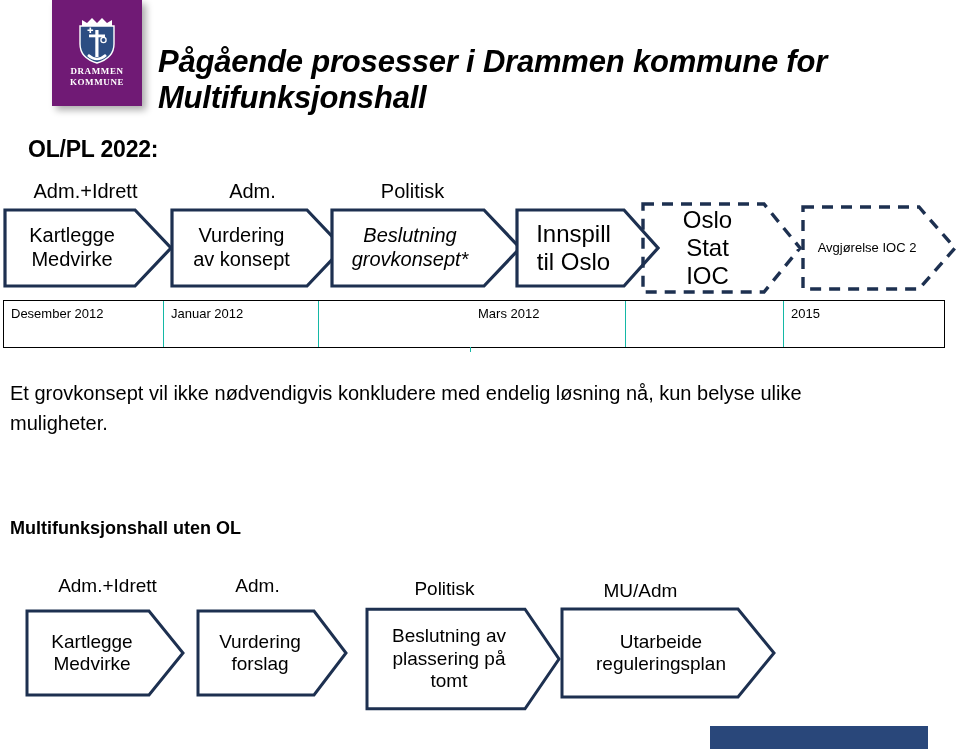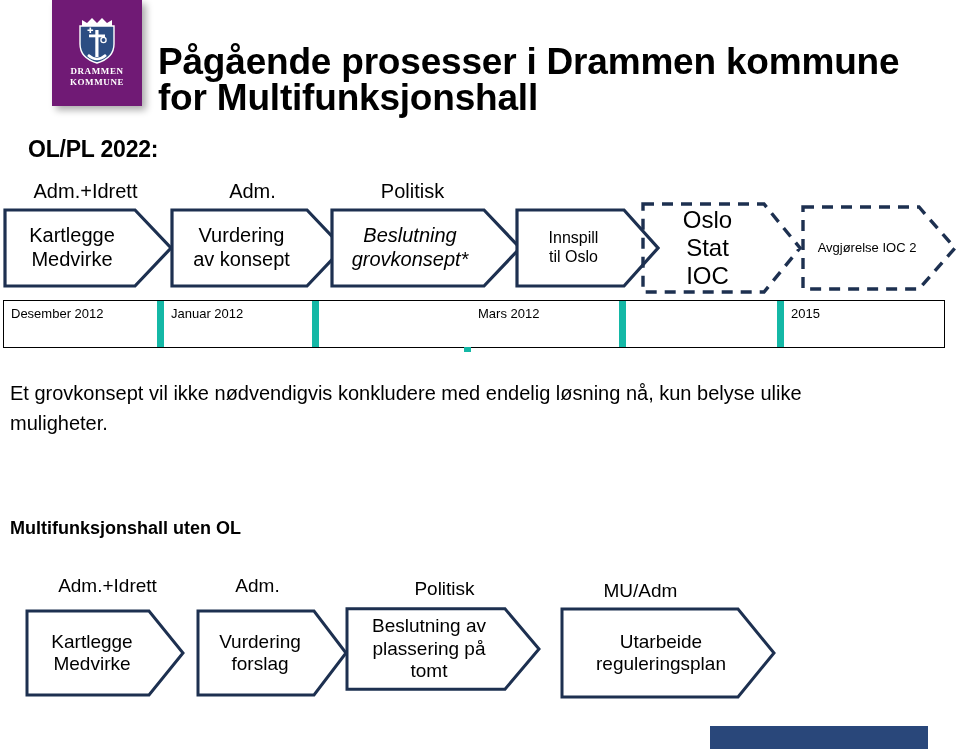--- a/index.html
+++ b/index.html
@@ -47,24 +47,25 @@
     letter-spacing: 0.6px;
     line-height: 11px;
   }
 
   
   #title {
     position: absolute;
     left: 158px;
     top: 44px;
     width: 780px;
-    font-size: 37px;
+    font-size: 31px;
     font-weight: bold;
     line-height: 36px;
     letter-spacing: -0.2px;
+    font-style: italic;
   }
 
   
   #section-ol {
     position: absolute;
     left: 28px;
     top: 136px;
     font-size: 23px;
     font-weight: bold;
     letter-spacing: -0.2px;
@@ -107,21 +108,21 @@
     top: 300px;
     width: 942px;
     height: 48px;
     border: 1px solid #000;
     border-right: 1px solid #000;
     box-sizing: border-box;
     display: flex;
   }
   #timeline .tl-cell {
     box-sizing: border-box;
-    border-right: 7px solid #14b8a6;
+    border-right: 1px solid #14b8a6;
     padding: 5px 7px 0 7px;
     font-size: 13px;
     line-height: 16px;
     overflow: hidden;
   }
   #timeline .tl-cell:last-child { border-right: none; }
   #timeline .tl-cell.right { text-align: left; padding-right: 16px; }
 
   
   #bodytext {
@@ -204,21 +205,21 @@
 <div class="chev" style="left:330px; top:208px; width:192px; height:80px; font-size:20px;">
   <span class="chev-shape">
     <svg viewBox="0 0 192 80" preserveAspectRatio="none" xmlns="http://www.w3.org/2000/svg">
       <path d="M2,2 L154,2 L190,40 L154,78 L2,78 Z" fill="#ffffff" stroke="#1d3050" stroke-width="3.2" vector-effect="non-scaling-stroke"></path>
     </svg>
   </span>
   <span class="chev-label" style="white-space:pre-line; padding-right:38px;font-style:italic;">Beslutning
 grovkonsept*</span>
 </div>
 
-<div class="chev" style="left:515px; top:208px; width:145px; height:80px; font-size:16px;">
+<div class="chev" style="left:515px; top:208px; width:145px; height:80px; font-size:24px;">
   <span class="chev-shape">
     <svg viewBox="0 0 145 80" preserveAspectRatio="none" xmlns="http://www.w3.org/2000/svg">
       <path d="M2,2 L109,2 L143,40 L109,78 L2,78 Z" fill="#ffffff" stroke="#1d3050" stroke-width="3.2" vector-effect="non-scaling-stroke"></path>
     </svg>
   </span>
   <span class="chev-label" style="white-space:pre-line; padding-right:34px;">Innspill
 til Oslo</span>
 </div>
 
 <div class="chev" style="left:640px; top:200px; width:163px; height:96px; font-size:24px; line-height:28px;">
@@ -272,21 +273,21 @@
 <div class="chev" style="left:196px; top:609px; width:152px; height:88px; font-size:19px;">
   <span class="chev-shape">
     <svg viewBox="0 0 152 88" preserveAspectRatio="none" xmlns="http://www.w3.org/2000/svg">
       <path d="M2,2 L118,2 L150,44 L118,86 L2,86 Z" fill="#ffffff" stroke="#1d3050" stroke-width="3" vector-effect="non-scaling-stroke"></path>
     </svg>
   </span>
   <span class="chev-label" style="white-space:pre-line; padding-right:30px;">Vurdering
 forslag</span>
 </div>
 
-<div class="chev" style="left:345px; top:607px; width:196px; height:84px; font-size:19px;">
+<div class="chev" style="left:365px; top:607px; width:196px; height:104px; font-size:19px;">
   <span class="chev-shape">
     <svg viewBox="0 0 196 92" preserveAspectRatio="none" xmlns="http://www.w3.org/2000/svg">
       <path d="M2,2 L160,2 L194,46 L160,90 L2,90 Z" fill="#ffffff" stroke="#1d3050" stroke-width="3" vector-effect="non-scaling-stroke"></path>
     </svg>
   </span>
   <span class="chev-label" style="white-space:pre-line; padding-right:34px;">Beslutning av
 plassering på
 tomt</span>
 </div>
 

